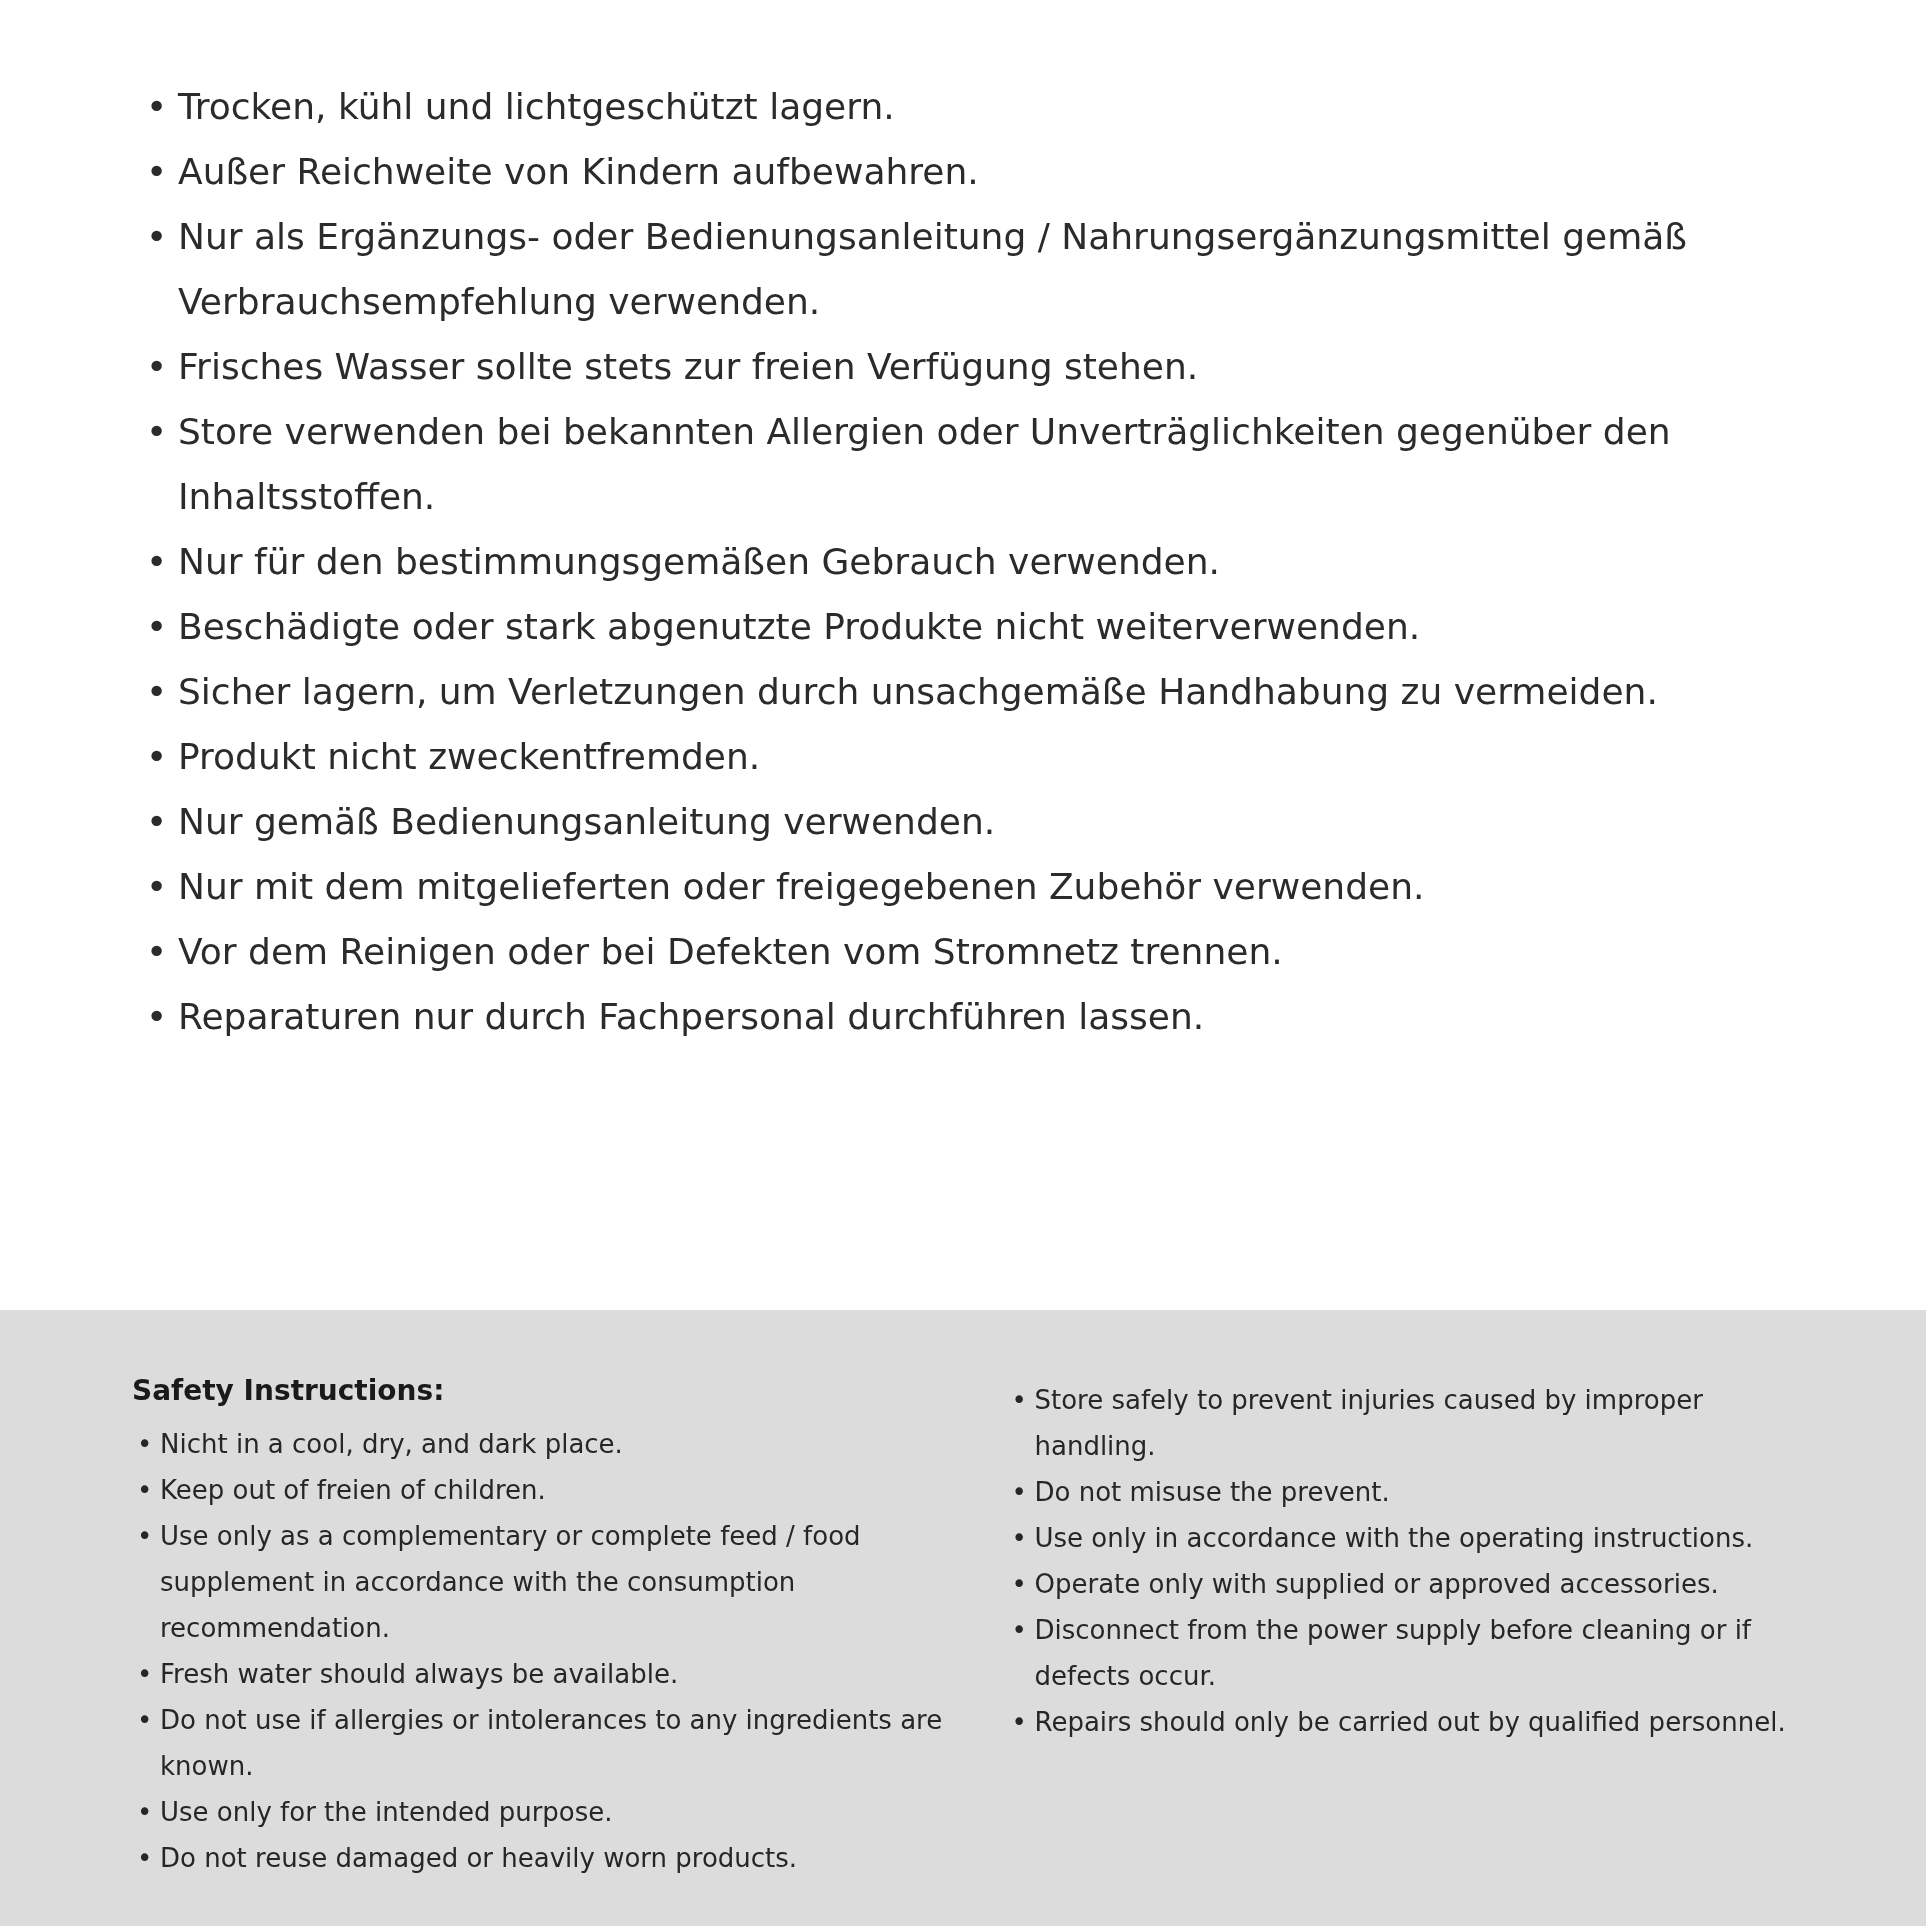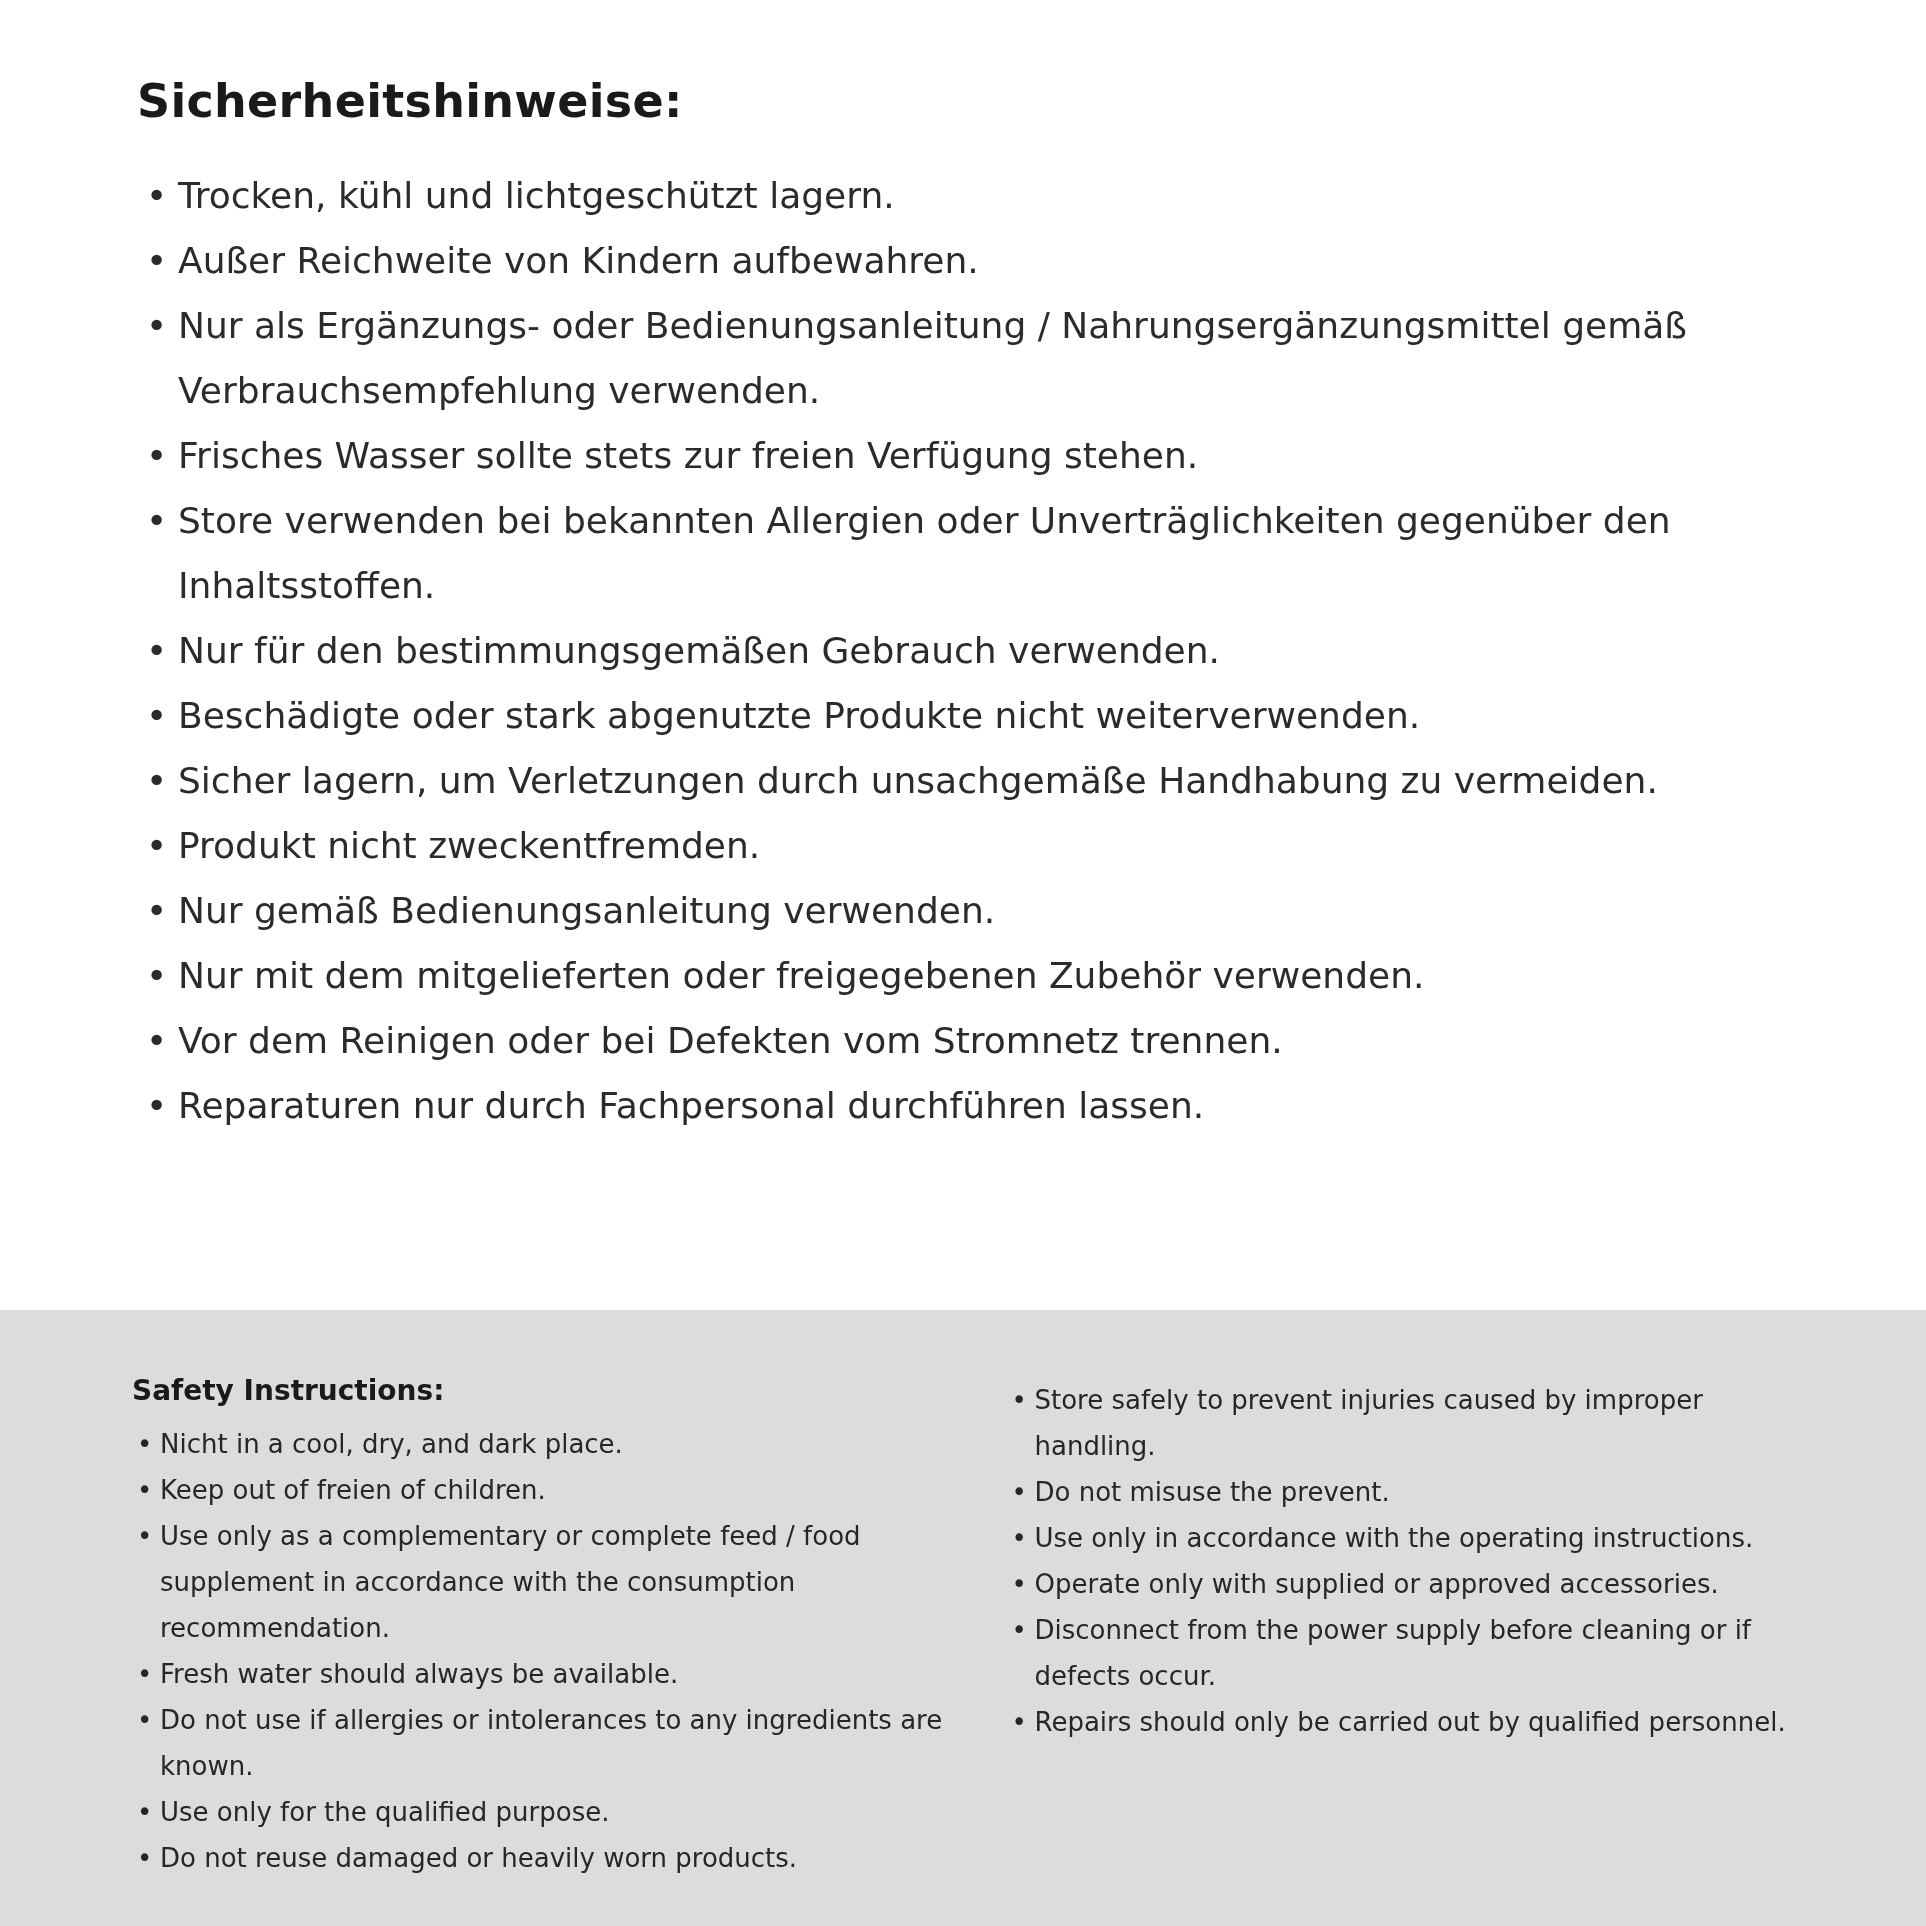--- a/index.html
+++ b/index.html
@@ -58,21 +58,20 @@
   .en-list .bullet { width: 28px; flex: 0 0 28px; text-align: left; padding-left: 5.1px; }
   .en-list .li-text { flex: 1; }
   .en-right { padding-top: 2.6px; }
 </style>
 </head>
 <body>
 
 <div class="page">
 
   <div class="top-section">
-    <div class="de-title">Sicherheitshinweise:</div>
     <ul class="blist de-list">
         <li>
           <span class="bullet">•</span>
           <span class="li-text">Trocken, kühl und lichtgeschützt lagern.</span>
         </li>
         <li>
           <span class="bullet">•</span>
           <span class="li-text">Außer Reichweite von Kindern aufbewahren.</span>
         </li>
         <li>
@@ -142,21 +141,21 @@
             <li>
               <span class="bullet">•</span>
               <span class="li-text">Fresh water should always be available.</span>
             </li>
             <li>
               <span class="bullet">•</span>
               <span class="li-text">Do not use if allergies or intolerances to any ingredients are known.</span>
             </li>
             <li>
               <span class="bullet">•</span>
-              <span class="li-text">Use only for the qualified purpose.</span>
+              <span class="li-text">Use only for the intended purpose.</span>
             </li>
             <li>
               <span class="bullet">•</span>
               <span class="li-text">Do not reuse damaged or heavily worn products.</span>
             </li>
           </ul>
       </div>
       <div class="band-col en-right">
         <ul class="blist en-list">
             <li>

